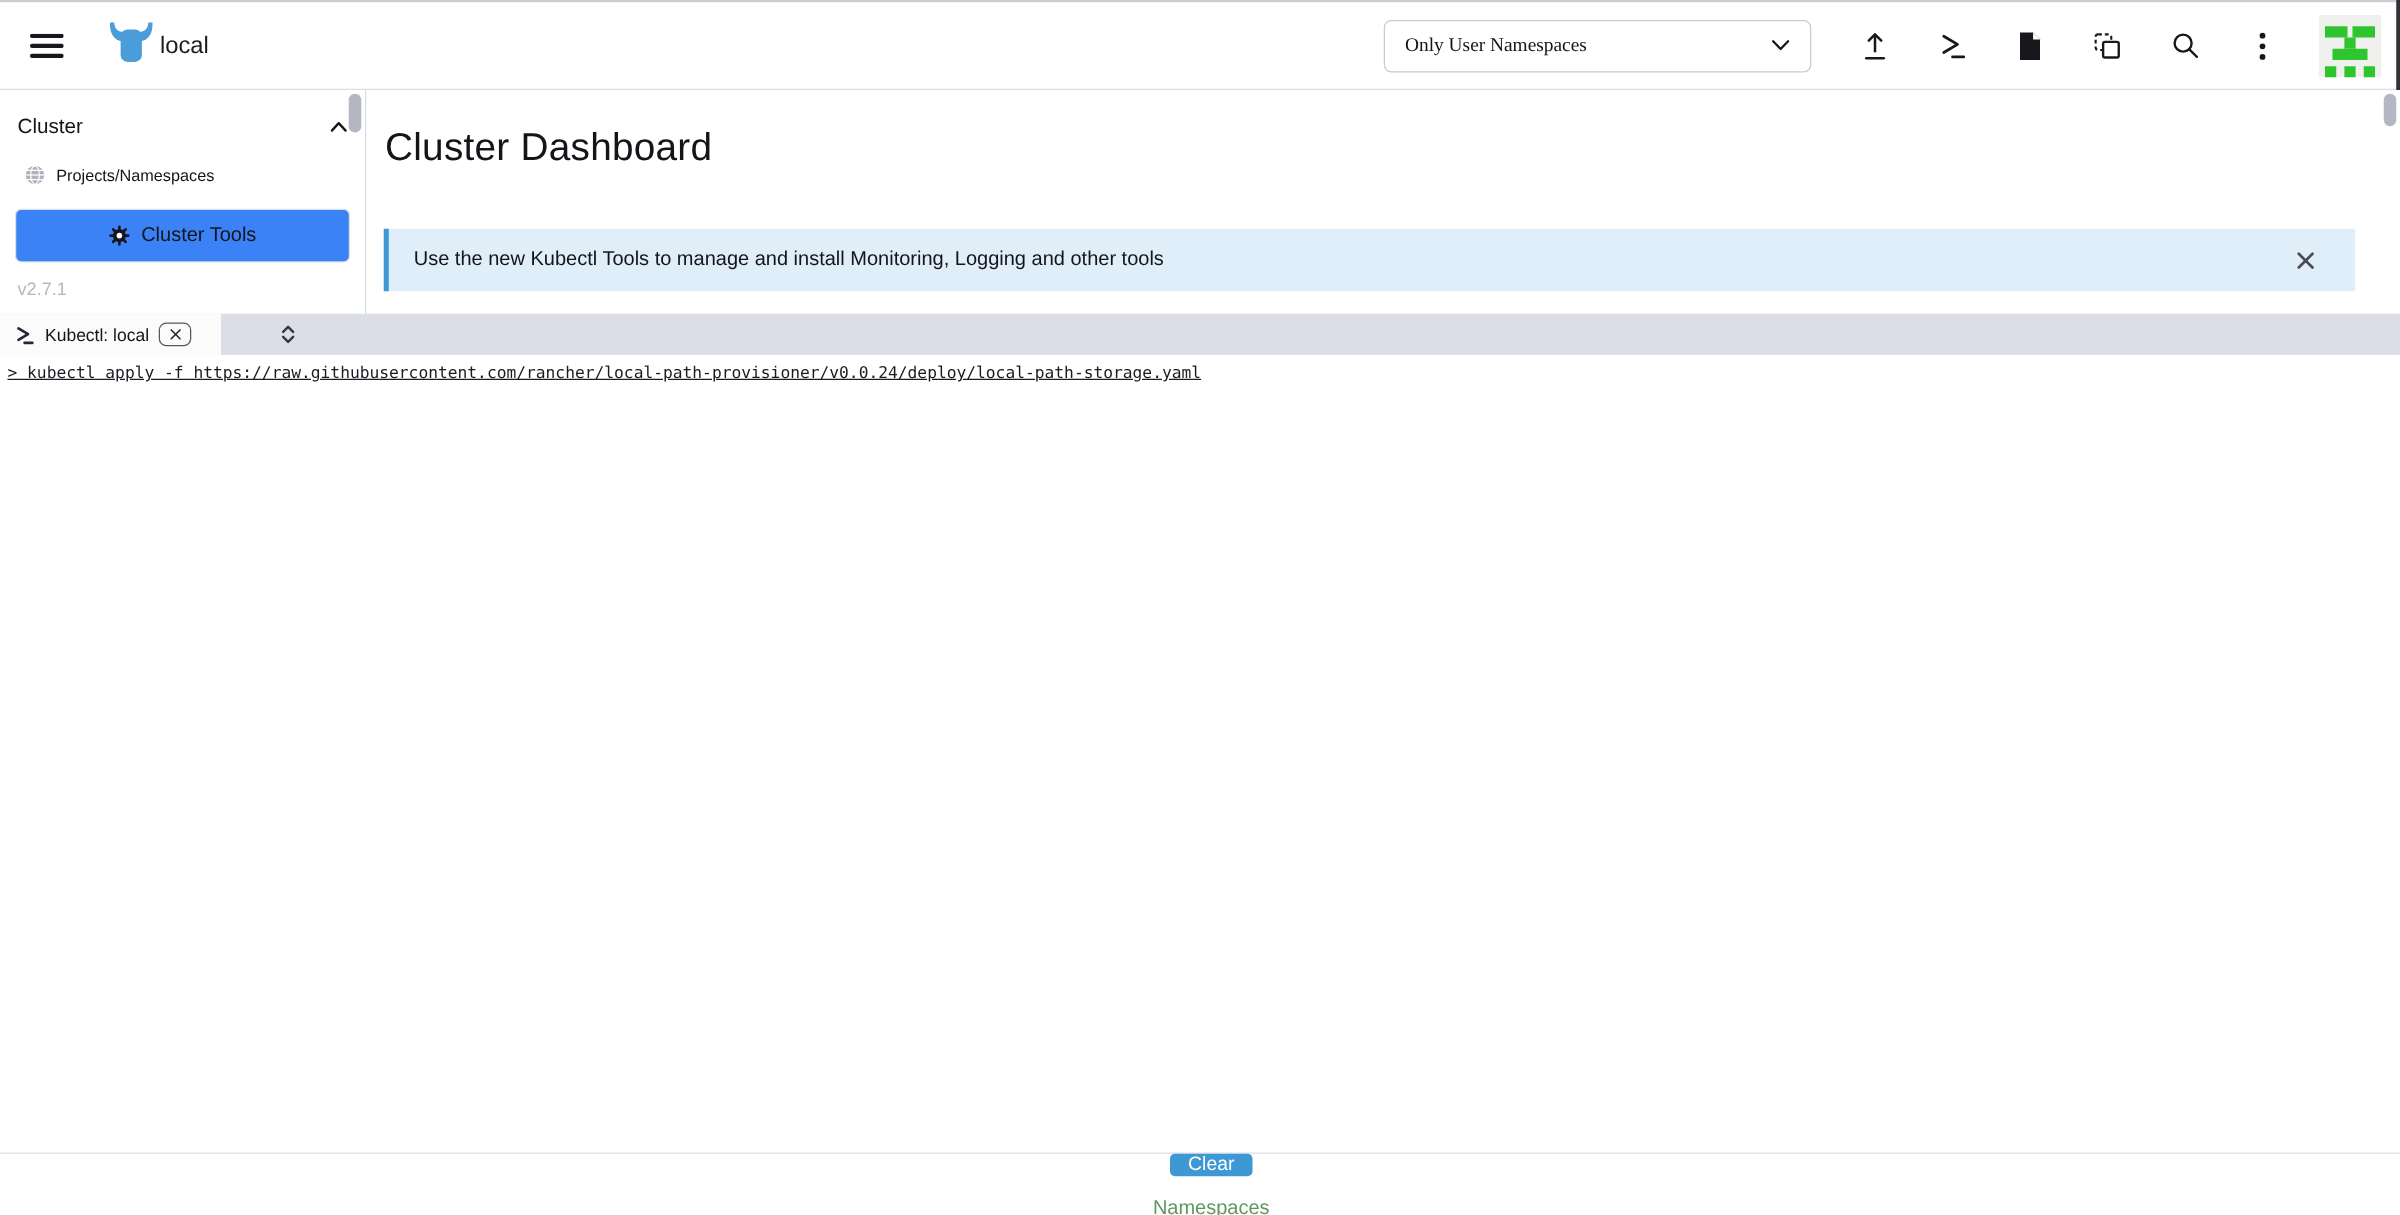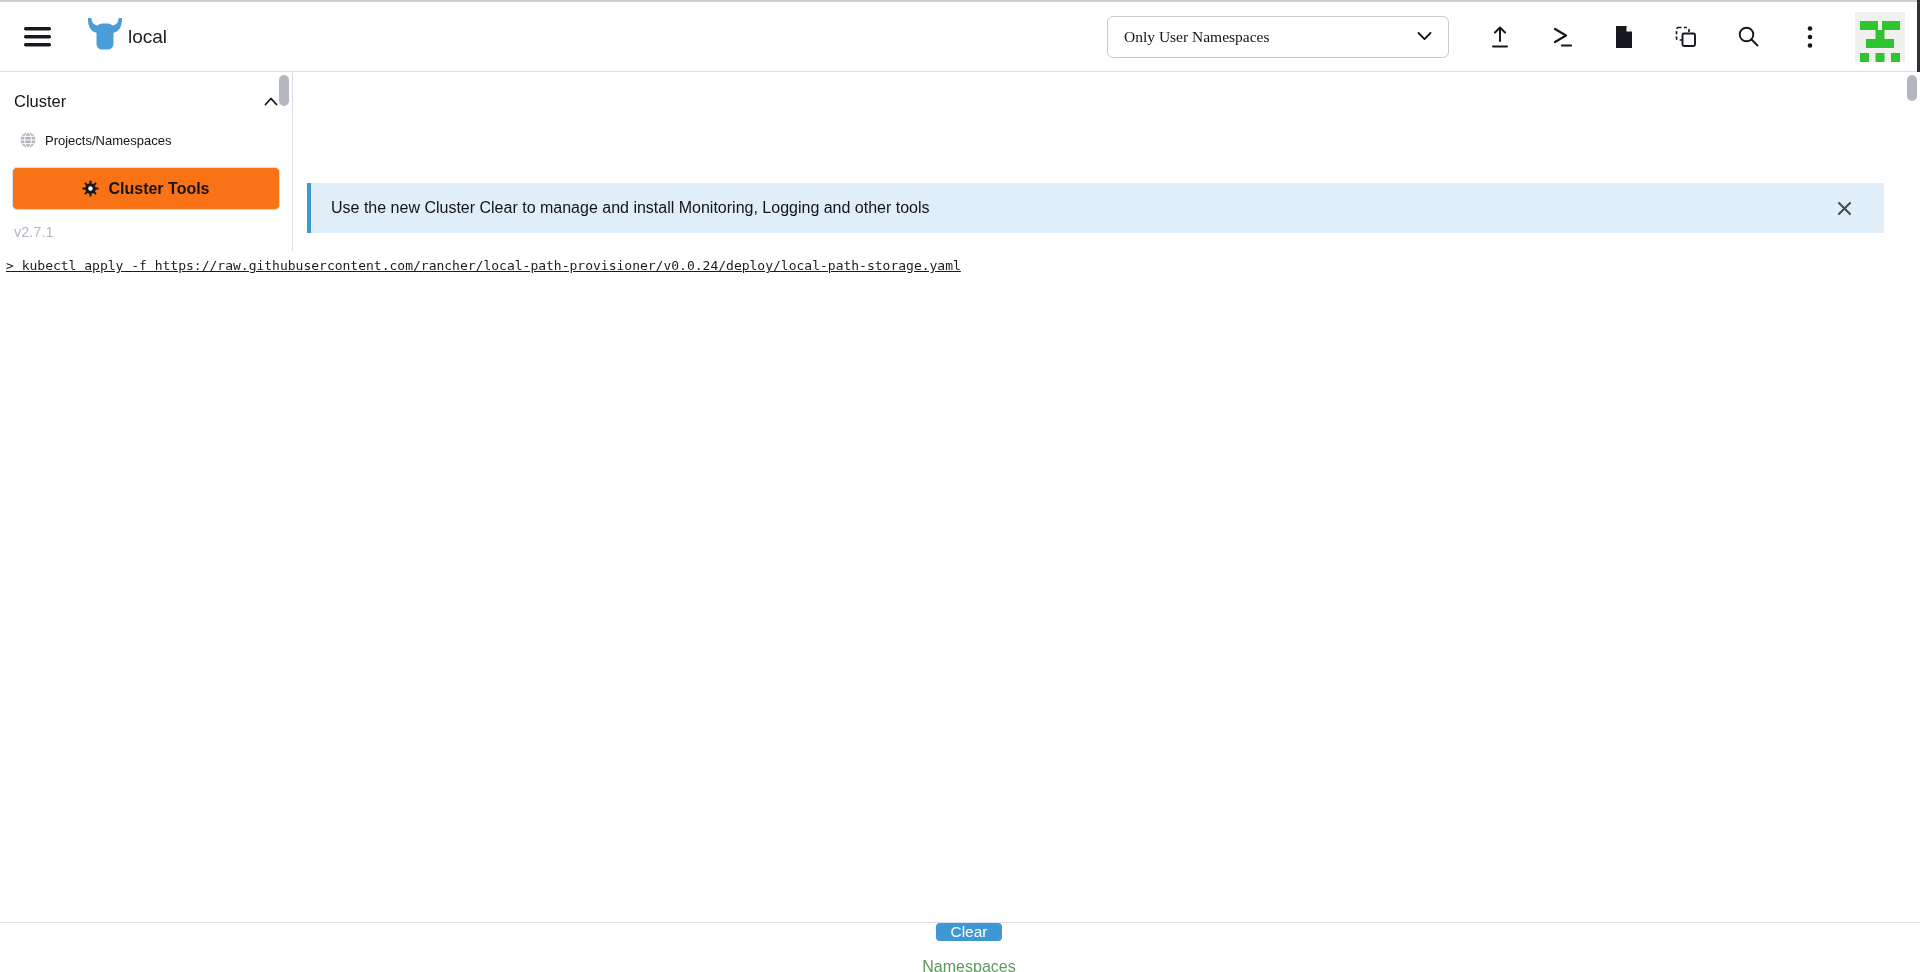--- a/index.html
+++ b/index.html
@@ -34,21 +34,21 @@
 
   
   .workspace{height:179px;display:flex;}
   aside{width:293px;border-right:1px solid var(--border);position:relative;padding:12px;}
   .side-section{display:flex;align-items:center;justify-content:space-between;margin:8px 2px 13px 2px;}
   .side-section-title{font-size:16.5px;color:var(--text);}
   .side-item{display:flex;align-items:center;gap:9px;margin:21px 2px 0 8px;cursor:pointer;}
   .side-item-label{font-size:13px;color:var(--text);}
   .tools-btn{
     margin-top:19px;width:100%;height:43px;border:1px solid var(--border);border-radius:5px;
-    display:flex;align-items:center;justify-content:center;gap:9px;font-size:16px;background:#f97316;font-weight:bold;
+    display:flex;align-items:center;justify-content:center;gap:9px;font-size:16px;background:#3b82f6;
   }
   .version{margin:14px 0 0 2px;font-size:14.5px;color:var(--muted);}
   .scroll-thumb{position:absolute;background:var(--thumb);border-radius:6px;width:10px;}
   .side-thumb{right:3px;top:3px;height:31px;}
   main{flex:1;position:relative;}
   .main-thumb{right:3px;top:3px;height:26px;}
   h1{position:absolute;left:15px;top:28px;margin:0;font-size:31px;font-weight:500;color:var(--text);letter-spacing:.2px;}
   .banner{
     position:absolute;left:14px;right:36px;top:111px;height:50px;background:var(--bannerBg);
     border-left:4px solid var(--primary);display:flex;align-items:center;padding:0 20px;
@@ -221,38 +221,66 @@
       </svg>
       <span>Cluster Tools</span>
     </button>
 
     <div class="version">v2.7.1</div>
 
     <div class="scroll-thumb side-thumb"></div>
   </aside>
 
   <main>
+    <h1>Cluster Dashboard</h1>
 
     <div class="banner">
-      <span class="banner-text">Use the new Cluster Clear to manage and install Monitoring, Logging and other tools</span>
+      <span class="banner-text">Use the new Kubectl Tools to manage and install Monitoring, Logging and other tools</span>
       <button class="banner-close">
         <svg width="15" height="15" viewBox="0 0 15 15">
           <g stroke="#4a4b52" stroke-width="2.1" stroke-linecap="round">
             <path d="M2 2 L13 13"></path>
               <path d="M13 2 L2 13"></path>
           </g>
         </svg>
       </button>
     </div>
 
     <div class="scroll-thumb main-thumb"></div>
   </main>
 </div>
 
 <section class="wm-panel">
+  <div class="tabstrip">
+    <div class="wm-tab">
+      <svg width="16" height="16" viewBox="0 0 23 23">
+        <g stroke="#232633" stroke-width="3" fill="none" stroke-linecap="round" stroke-linejoin="round">
+          <path d="M4 4 L15 10.5 L4 17"></path>
+            <path d="M11 20.5 H20"></path>
+        </g>
+      </svg>
+      <span class="wm-tab-label">Kubectl: local</span>
+      <button class="tab-close">
+        <svg width="9" height="9" viewBox="0 0 9 9">
+          <g stroke="#2a2b33" stroke-width="1.4" stroke-linecap="round">
+            <path d="M1 1 L8 8"></path>
+              <path d="M8 1 L1 8"></path>
+          </g>
+        </svg>
+      </button>
+    </div>
+    <button class="resize-btn">
+      <svg width="15" height="17" viewBox="0 0 15 17">
+        <g stroke="#2f3450" stroke-width="1.9" fill="none" stroke-linecap="round" stroke-linejoin="round">
+          <path d="M3.5 6.5 L7.5 2.5 L11.5 6.5"></path>
+            <path d="M3.5 10.5 L7.5 14.5 L11.5 10.5"></path>
+        </g>
+      </svg>
+    </button>
+  </div>
 
   <div class="terminal">
     <div class="cmd-line">&gt; kubectl apply -f https://raw.githubusercontent.com/rancher/local-path-provisioner/v0.0.24/deploy/local-path-storage.yaml</div>
   </div>
 
   <footer class="wm-footer">
     <button class="clear-btn">
       <span>Clear</span>
     </button>
     <span class="conn-status">Namespaces</span>

